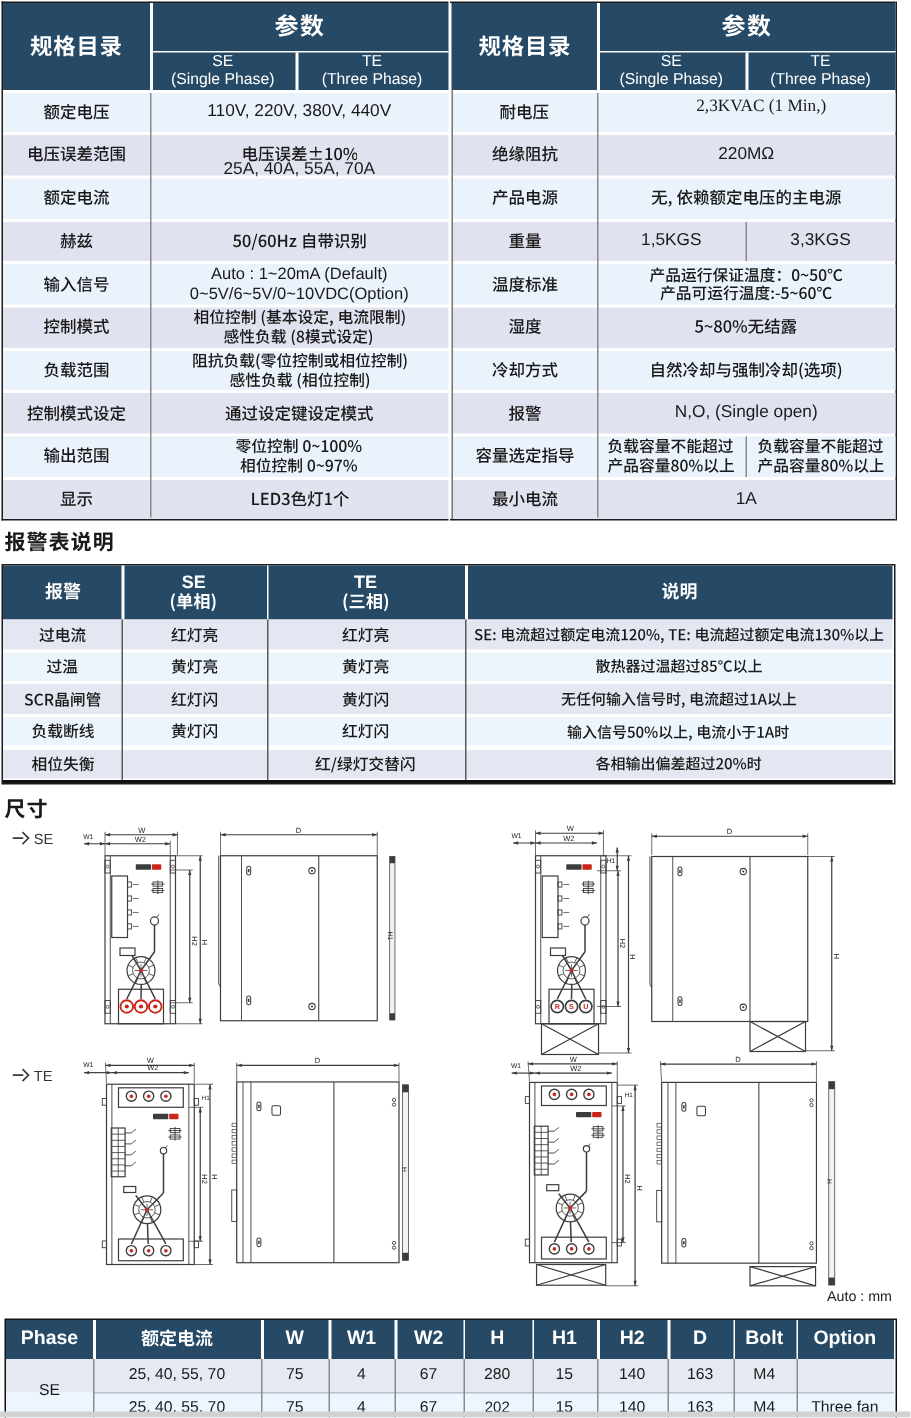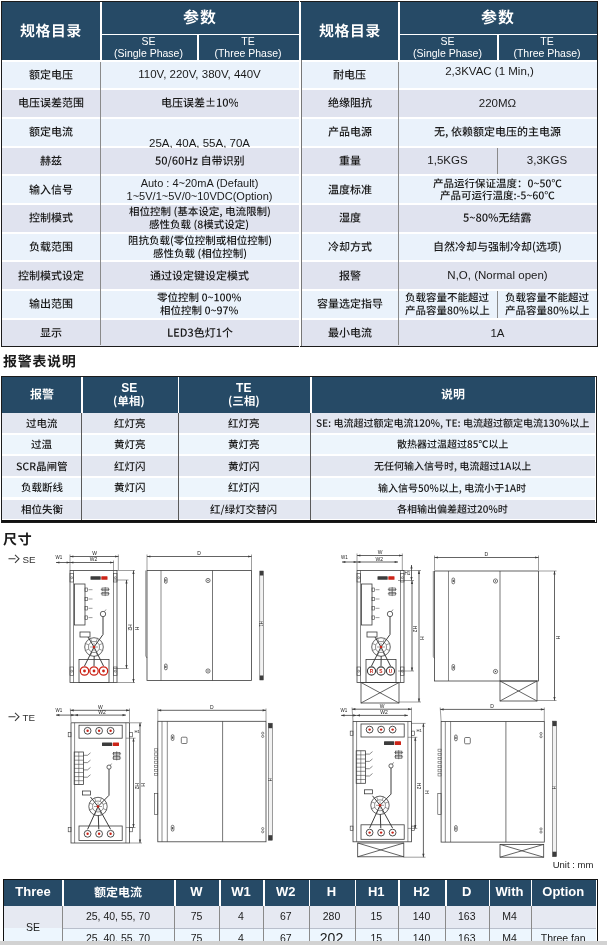--- a/index.html
+++ b/index.html
@@ -260,21 +260,21 @@
 <div class="fc" style="left:2px;top:118.9px;width:98px;height:26.7px;">
     <svg width="44.0" height="12.1" viewBox="0 -880 4000 1100">
       <g transform="scale(1 -1)" fill="#1a1a1a">
         <use href="#g0" x="0"></use>
         <use href="#g1" x="1000"></use>
         <use href="#g2" x="2000"></use>
         <use href="#g8" x="3000"></use>
       </g>
     </svg>
   </div>
-<div class="fc" style="left:100px;top:134px;width:199px;height:19px;align-items:center;">
+<div class="fc" style="left:100px;top:104px;width:199px;height:19px;align-items:center;">
     <span style="font-size:11.5px;font-weight:normal;color:#1a1a1a;letter-spacing:0px;line-height:1.15">25A, 40A, 55A, 70A</span>
   </div>
 <div class="abs" style="left:2px;top:147.6px;width:297px;height:26.7px;background:#e0e3ef;"></div>
 <div class="fc" style="left:2px;top:147.6px;width:98px;height:26.7px;">
     <svg width="22.0" height="12.1" viewBox="0 -880 2000 1100">
       <g transform="scale(1 -1)" fill="#1a1a1a">
         <use href="#g9" x="0"></use>
         <use href="#g10" x="1000"></use>
       </g>
     </svg>
@@ -302,22 +302,22 @@
       <g transform="scale(1 -1)" fill="#1a1a1a">
         <use href="#g11" x="0"></use>
         <use href="#g12" x="1000"></use>
         <use href="#g13" x="2000"></use>
         <use href="#g14" x="3000"></use>
       </g>
     </svg>
   </div>
 <div class="fc" style="left:100px;top:176.29999999999998px;width:199px;height:26.7px;">
     <div class="col" style="gap:0px">
-      <span style="font-size:11px;font-weight:normal;color:#1a1a1a;letter-spacing:0px;line-height:1.15">Auto : 4~20mA (Default)</span>
-      <span style="font-size:11px;font-weight:normal;color:#1a1a1a;letter-spacing:0px;line-height:1.15">1~5V/1~5V/0~10VDC(Option)</span>
+      <span style="font-size:11px;font-weight:normal;color:#1a1a1a;letter-spacing:0px;line-height:1.15">Auto : 1~20mA (Default)</span>
+      <span style="font-size:11px;font-weight:normal;color:#1a1a1a;letter-spacing:0px;line-height:1.15">0~5V/6~5V/0~10VDC(Option)</span>
     </div>
   </div>
 <div class="abs" style="left:2px;top:204.99999999999997px;width:297px;height:26.7px;background:#e0e3ef;"></div>
 <div class="fc" style="left:2px;top:204.99999999999997px;width:98px;height:26.7px;">
     <svg width="44.0" height="12.1" viewBox="0 -880 4000 1100">
       <g transform="scale(1 -1)" fill="#1a1a1a">
         <use href="#g15" x="0"></use>
         <use href="#g16" x="1000"></use>
         <use href="#g17" x="2000"></use>
         <use href="#g18" x="3000"></use>
@@ -544,21 +544,21 @@
 <div class="abs" style="left:301px;top:61.5px;width:296px;height:26.7px;background:#eaf2fb;"></div>
 <div class="fc" style="left:301px;top:61.5px;width:97px;height:26.7px;">
     <svg width="33.0" height="12.1" viewBox="0 -880 3000 1100">
       <g transform="scale(1 -1)" fill="#1a1a1a">
         <use href="#g72" x="0"></use>
         <use href="#g2" x="1000"></use>
         <use href="#g3" x="2000"></use>
       </g>
     </svg>
   </div>
-<div class="fc" style="left:390px;top:61.5px;width:199px;height:20px;">
+<div class="fc" style="left:408px;top:61.5px;width:199px;height:20px;font-family:Liberation Serif, serif;">
     <span style="font-size:11.5px;font-weight:normal;color:#1a1a1a;letter-spacing:0px;line-height:1.15">2,3KVAC (1 Min,)</span>
   </div>
 <div class="abs" style="left:301px;top:90.2px;width:296px;height:26.7px;background:#e0e3ef;"></div>
 <div class="fc" style="left:301px;top:90.2px;width:97px;height:26.7px;">
     <svg width="44.0" height="12.1" viewBox="0 -880 4000 1100">
       <g transform="scale(1 -1)" fill="#1a1a1a">
         <use href="#g73" x="0"></use>
         <use href="#g74" x="1000"></use>
         <use href="#g49" x="2000"></use>
         <use href="#g50" x="3000"></use>
@@ -720,21 +720,21 @@
 <div class="abs" style="left:301px;top:262.4px;width:296px;height:26.7px;background:#e0e3ef;"></div>
 <div class="fc" style="left:301px;top:262.4px;width:97px;height:26.7px;">
     <svg width="22.0" height="12.1" viewBox="0 -880 2000 1100">
       <g transform="scale(1 -1)" fill="#1a1a1a">
         <use href="#g88" x="0"></use>
         <use href="#g89" x="1000"></use>
       </g>
     </svg>
   </div>
 <div class="fc" style="left:398px;top:262.4px;width:199px;height:26.7px;">
-    <span style="font-size:11.5px;font-weight:normal;color:#1a1a1a;letter-spacing:0px;line-height:1.15">N,O, (Normal open)</span>
+    <span style="font-size:11.5px;font-weight:normal;color:#1a1a1a;letter-spacing:0px;line-height:1.15">N,O, (Single open)</span>
   </div>
 <div class="abs" style="left:301px;top:291.09999999999997px;width:296px;height:26.7px;background:#eaf2fb;"></div>
 <div class="fc" style="left:301px;top:291.09999999999997px;width:97px;height:26.7px;">
     <svg width="66.0" height="12.1" viewBox="0 -880 6000 1100">
       <g transform="scale(1 -1)" fill="#1a1a1a">
         <use href="#g90" x="0"></use>
         <use href="#g79" x="1000"></use>
         <use href="#g91" x="2000"></use>
         <use href="#g1" x="3000"></use>
         <use href="#g92" x="4000"></use>
@@ -1656,26 +1656,26 @@
       <line x1="441.1" y1="721.0" x2="440.2" y2="707.5" stroke-width="0.5"></line>
       <line x1="544.3" y1="721.0" x2="544.3" y2="707.5" stroke-width="0.5"></line>
       <line x1="440.2" y1="709.4" x2="544.3" y2="709.4"></line>
       <path d="M440.2 709.4 L443.6 710.5 L443.6 708.3 Z" fill="#3c3c3c" stroke="none"></path>
       <path d="M544.3 709.4 L540.9 708.3 L540.9 710.5 Z" fill="#3c3c3c" stroke="none"></path>
       <text x="490.2" y="707.9" font-size="5" fill="#222" font-family="Liberation Sans" stroke="none">D</text>
       <text x="551.5" y="786.0" font-size="4.5" fill="#222" font-family="Liberation Sans" stroke="none" transform="rotate(90 551.5 786.0)">H</text>
     </g>
   </svg>
 <div class="fc" style="left:550px;top:860px;width:46px;height:11px;">
-    <span style="font-size:9.5px;font-weight:normal;color:#222;letter-spacing:0px;line-height:1.15">Unit : mm</span>
+    <span style="font-size:9.5px;font-weight:normal;color:#222;letter-spacing:0px;line-height:1.15">Auto : mm</span>
   </div>
 <div class="abs" style="left:2.5px;top:878.5px;width:593.5px;height:70.5px;border:1.5px solid #111"></div>
 <div class="abs" style="left:4px;top:880px;width:592px;height:25.5px;background:#264a66;"></div>
 <div class="fc" style="left:4px;top:880px;width:58px;height:25.5px;">
-    <span style="font-size:13px;font-weight:bold;color:#fff;letter-spacing:0px;line-height:1.15">Three</span>
+    <span style="font-size:13px;font-weight:bold;color:#fff;letter-spacing:0px;line-height:1.15">Phase</span>
   </div>
 <div class="fc" style="left:62px;top:880px;width:112px;height:25.5px;">
     <svg width="48.0" height="13.2" viewBox="0 -880 4000 1100">
       <g transform="scale(1 -1)" fill="#fff">
         <use href="#g162" x="0"></use>
         <use href="#g163" x="1000"></use>
         <use href="#g164" x="2000"></use>
         <use href="#g165" x="3000"></use>
       </g>
     </svg>
@@ -1703,21 +1703,21 @@
 <div class="abs" style="left:354.5px;top:880px;width:1.5px;height:25.5px;background:#fff;"></div>
 <div class="fc" style="left:398px;top:880px;width:47px;height:25.5px;">
     <span style="font-size:13px;font-weight:bold;color:#fff;letter-spacing:0px;line-height:1.15">H2</span>
   </div>
 <div class="abs" style="left:398px;top:880px;width:1.5px;height:25.5px;background:#fff;"></div>
 <div class="fc" style="left:445px;top:880px;width:43.5px;height:25.5px;">
     <span style="font-size:13px;font-weight:bold;color:#fff;letter-spacing:0px;line-height:1.15">D</span>
   </div>
 <div class="abs" style="left:445px;top:880px;width:1.5px;height:25.5px;background:#fff;"></div>
 <div class="fc" style="left:488.5px;top:880px;width:42.0px;height:25.5px;">
-    <span style="font-size:13px;font-weight:bold;color:#fff;letter-spacing:0px;line-height:1.15">With</span>
+    <span style="font-size:13px;font-weight:bold;color:#fff;letter-spacing:0px;line-height:1.15">Bolt</span>
   </div>
 <div class="abs" style="left:488.5px;top:880px;width:1.5px;height:25.5px;background:#fff;"></div>
 <div class="fc" style="left:530.5px;top:880px;width:65.5px;height:25.5px;">
     <span style="font-size:13px;font-weight:bold;color:#fff;letter-spacing:0px;line-height:1.15">Option</span>
   </div>
 <div class="abs" style="left:530.5px;top:880px;width:1.5px;height:25.5px;background:#fff;"></div>
 <div class="abs" style="left:4px;top:905.5px;width:592px;height:22.0px;background:#e6e9f2;"></div>
 <div class="abs" style="left:4px;top:927.5px;width:592px;height:22.0px;background:#edf6fe;"></div>
 <div class="fc" style="left:4px;top:905.5px;width:58px;height:44.0px;">
     <span style="font-size:10.5px;font-weight:normal;color:#1a1a1a;letter-spacing:0px;line-height:1.15">SE</span>
@@ -1758,21 +1758,21 @@
 <div class="fc" style="left:174px;top:927.5px;width:45px;height:22.0px;">
     <span style="font-size:10.5px;font-weight:normal;color:#1a1a1a;letter-spacing:0px;line-height:1.15">75</span>
   </div>
 <div class="fc" style="left:219px;top:927.5px;width:44px;height:22.0px;">
     <span style="font-size:10.5px;font-weight:normal;color:#1a1a1a;letter-spacing:0px;line-height:1.15">4</span>
   </div>
 <div class="fc" style="left:263px;top:927.5px;width:45.5px;height:22.0px;">
     <span style="font-size:10.5px;font-weight:normal;color:#1a1a1a;letter-spacing:0px;line-height:1.15">67</span>
   </div>
 <div class="fc" style="left:308.5px;top:927.5px;width:46.0px;height:22.0px;">
-    <span style="font-size:14px;font-weight:normal;color:#1a1a1a;letter-spacing:0px;line-height:1.15">202</span>
+    <span style="font-size:10px;font-weight:normal;color:#1a1a1a;letter-spacing:0px;line-height:1.15">202</span>
   </div>
 <div class="fc" style="left:354.5px;top:927.5px;width:43.5px;height:22.0px;">
     <span style="font-size:10.5px;font-weight:normal;color:#1a1a1a;letter-spacing:0px;line-height:1.15">15</span>
   </div>
 <div class="fc" style="left:398px;top:927.5px;width:47px;height:22.0px;">
     <span style="font-size:10.5px;font-weight:normal;color:#1a1a1a;letter-spacing:0px;line-height:1.15">140</span>
   </div>
 <div class="fc" style="left:445px;top:927.5px;width:43.5px;height:22.0px;">
     <span style="font-size:10.5px;font-weight:normal;color:#1a1a1a;letter-spacing:0px;line-height:1.15">163</span>
   </div>

